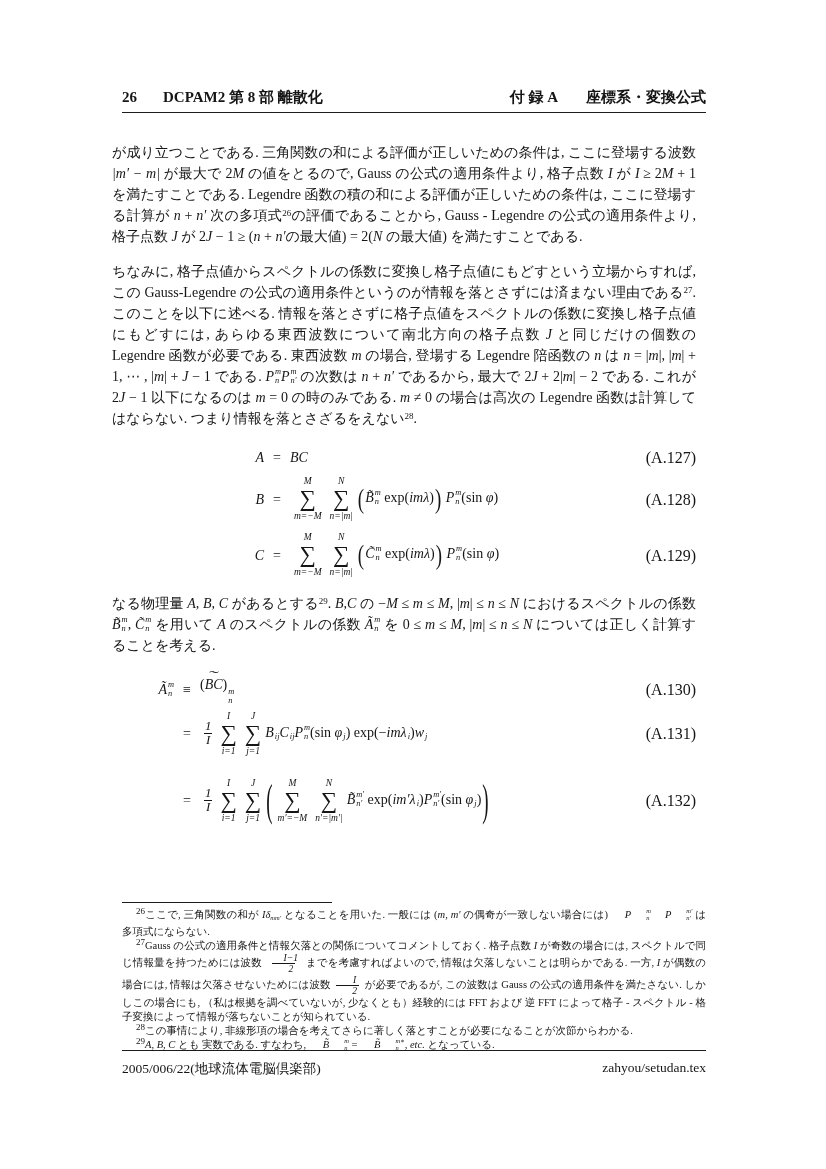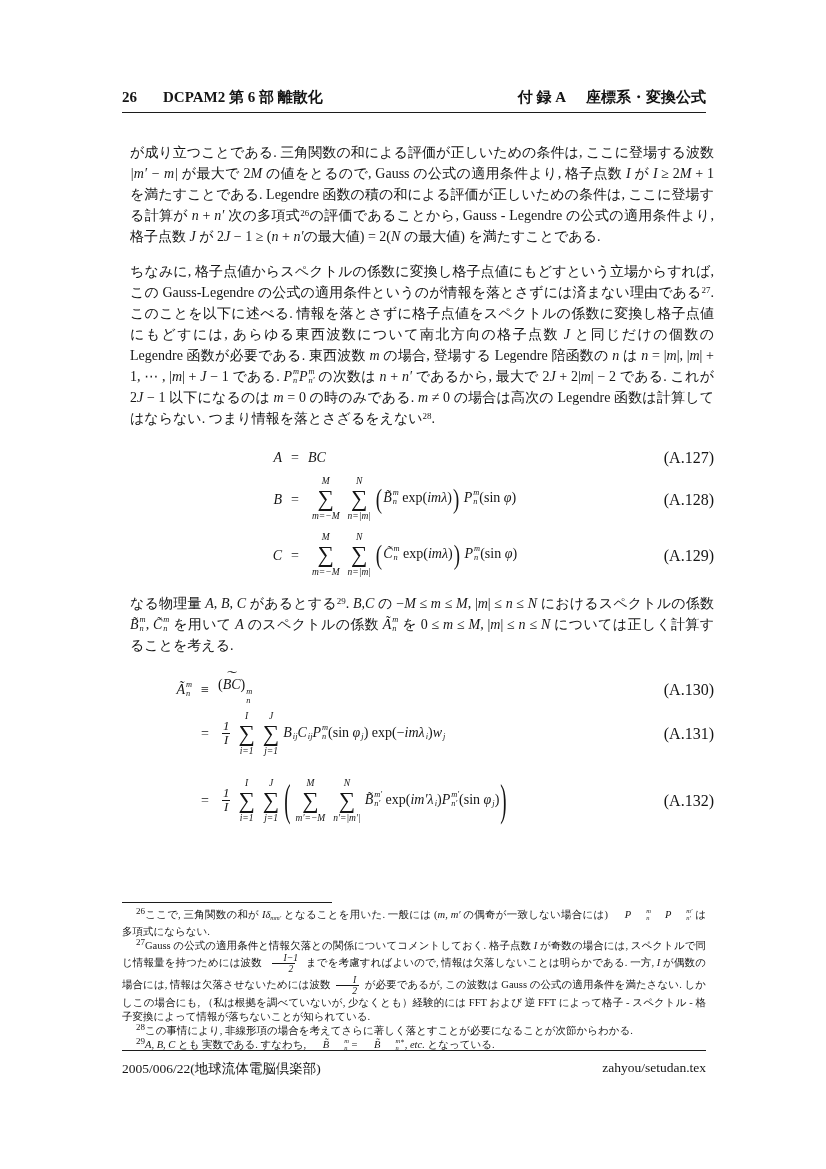--- a/index.html
+++ b/index.html
@@ -4,25 +4,25 @@
 <style>
   *{margin:0;padding:0;box-sizing:border-box;}
   html,body{background:#ffffff;}
   .page{position:relative;width:739px;height:1169px;background:#fff;color:#151515;
         font-family:"Liberation Serif","DejaVu Serif",serif;overflow:hidden;}
 
   
   .header-area{position:absolute;top:88px;left:122px;width:584px;}
   .hline{display:flex;align-items:baseline;font-weight:bold;font-size:15px;}
   .hleft{display:flex;gap:26px;align-items:baseline;}
-  .hright{display:flex;gap:20px;align-items:baseline;margin-left:auto;}
+  .hright{display:flex;gap:28px;align-items:baseline;margin-left:auto;}
   .hrule{border-top:1.4px solid #1c1c1c;margin-top:5px;}
 
   
-  .main{position:absolute;top:142px;left:130px;width:584px;
+  .main{position:absolute;top:142px;left:112px;width:584px;
         font-size:14px;line-height:21px;text-align:justify;}
   p.bp{margin-bottom:14px;}
 
   
   .mi{font-style:italic;}
   .fnm{font-size:9px;vertical-align:0.45em;line-height:0;}
   .msub{font-size:0.62em;vertical-align:-0.35em;font-style:italic;}
   .sc{display:inline-flex;align-items:center;}
   .sc .base{font-style:italic;}
   .sc .stk{display:inline-flex;flex-direction:column;align-items:flex-start;
@@ -68,21 +68,21 @@
 </style>
 </head>
 <body>
 
 <div class="page">
 
   <div class="header-area">
     <div class="hline">
       <div class="hleft">
         <span>26</span>
-        <span>DCPAM2 第 6 部 離散化</span>
+        <span>DCPAM2 第 8 部 離散化</span>
       </div>
       <div class="hright">
         <span>付 録 A</span>
         <span>座標系・変換公式</span>
       </div>
     </div>
     <div class="hrule"></div>
   </div>
 
   <div class="main">

